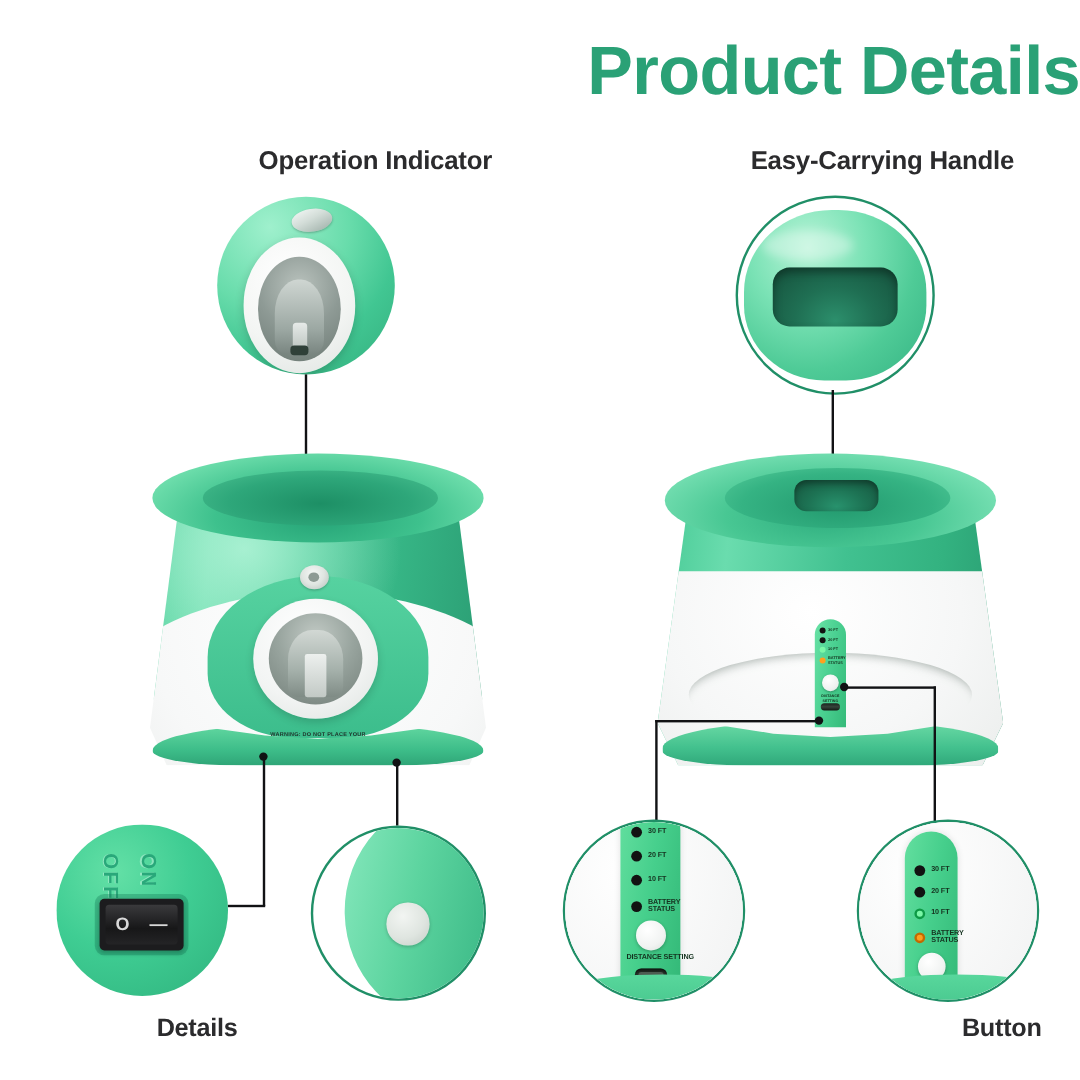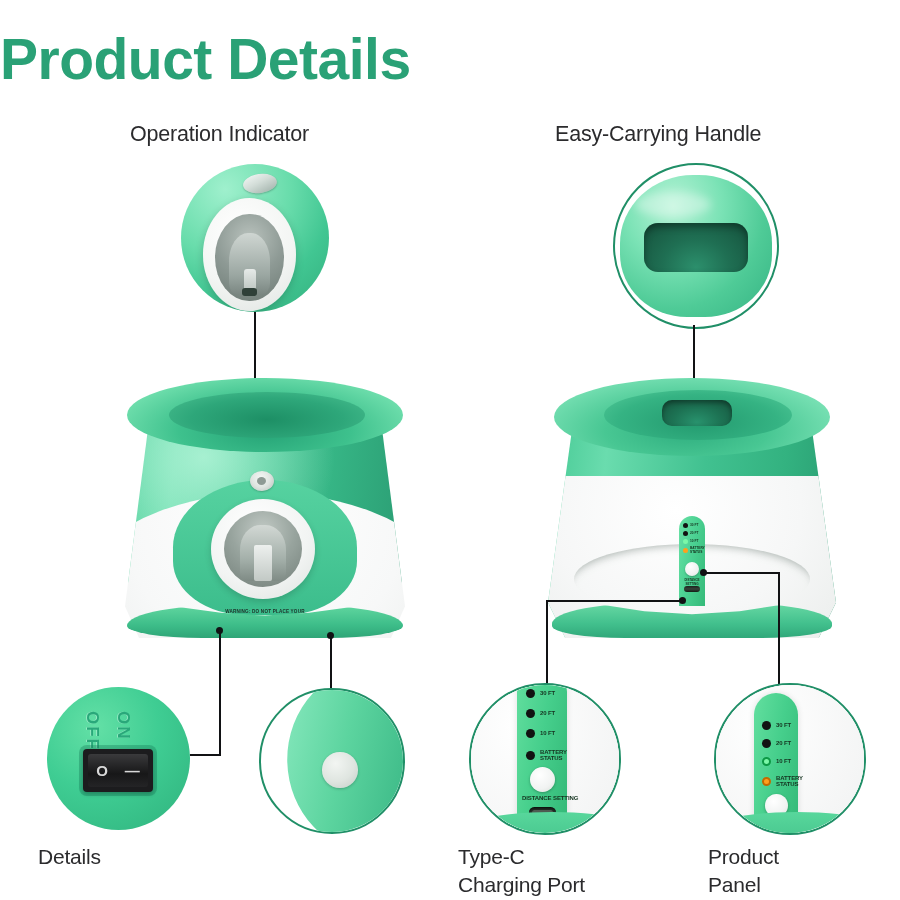--- a/index.html
+++ b/index.html
@@ -18,33 +18,33 @@
     background: #ffffff;
     overflow: hidden;
   }
 
   
   .page-title {
     position: absolute;
     left: 0;
     top: 26px;
     width: 900px;
-    text-align: left;
+    text-align: right;
     font-size: 57px;
     font-weight: bold;
     letter-spacing: -0.5px;
     color: #2aa176;
   }
 
   
   .caption {
     position: absolute;
-    text-align: left;
+    text-align: right;
     font-size: 21px;
-    font-weight: normal;
+    font-weight: bold;
     color: #2b2b2d;
     line-height: 1.33;
     letter-spacing: -0.2px;
   }
   .caption-top { font-size: 21.5px; }
 
   
   .line {
     position: absolute;
     background: #111214;
@@ -783,23 +783,18 @@
     <div class="cc-base"></div>
   </div>
 
   <div class="caption" style="left:38px; top:843px; width:160px;">
     <div>Details</div>
   </div>
 
   <div class="caption" style="left:245px; top:843px; width:172px;">
   </div>
 
-  <div class="caption" style="left:458px; top:843px; width:172px;">
-    <div>Type-C</div>
-    <div>Charging Port</div>
-  </div>
 
   <div class="caption" style="left:708px; top:843px; width:160px;">
-    <div>Product</div>
-    <div>Panel</div>
+    <div>Button</div>
   </div>
 
 </div>
 
 </body></html>

